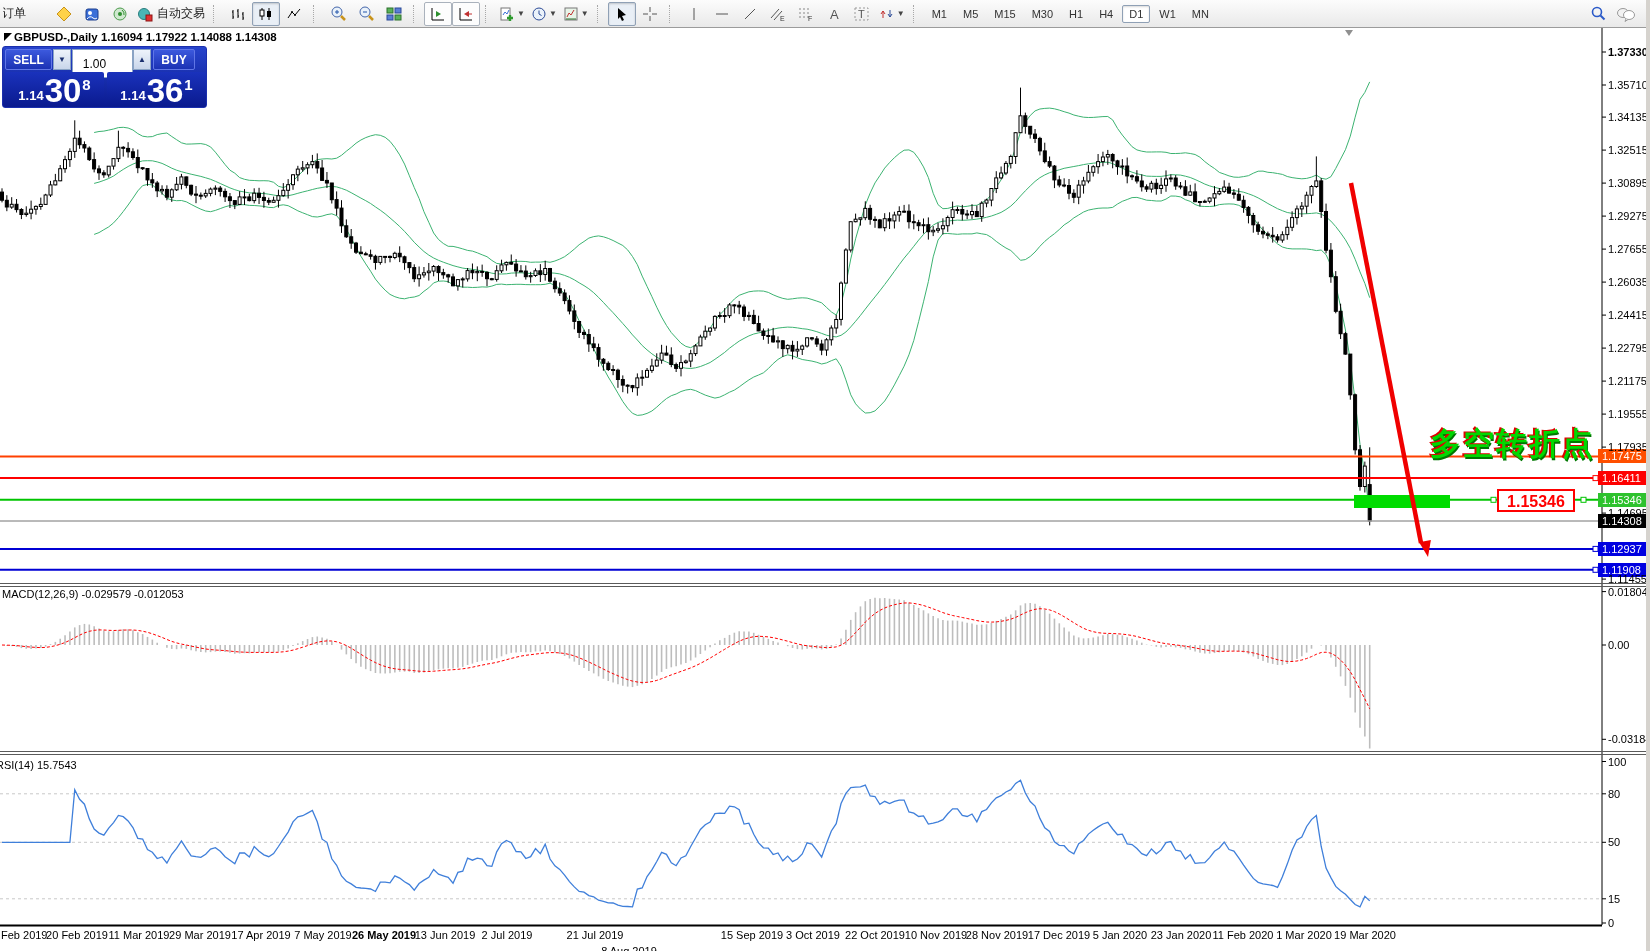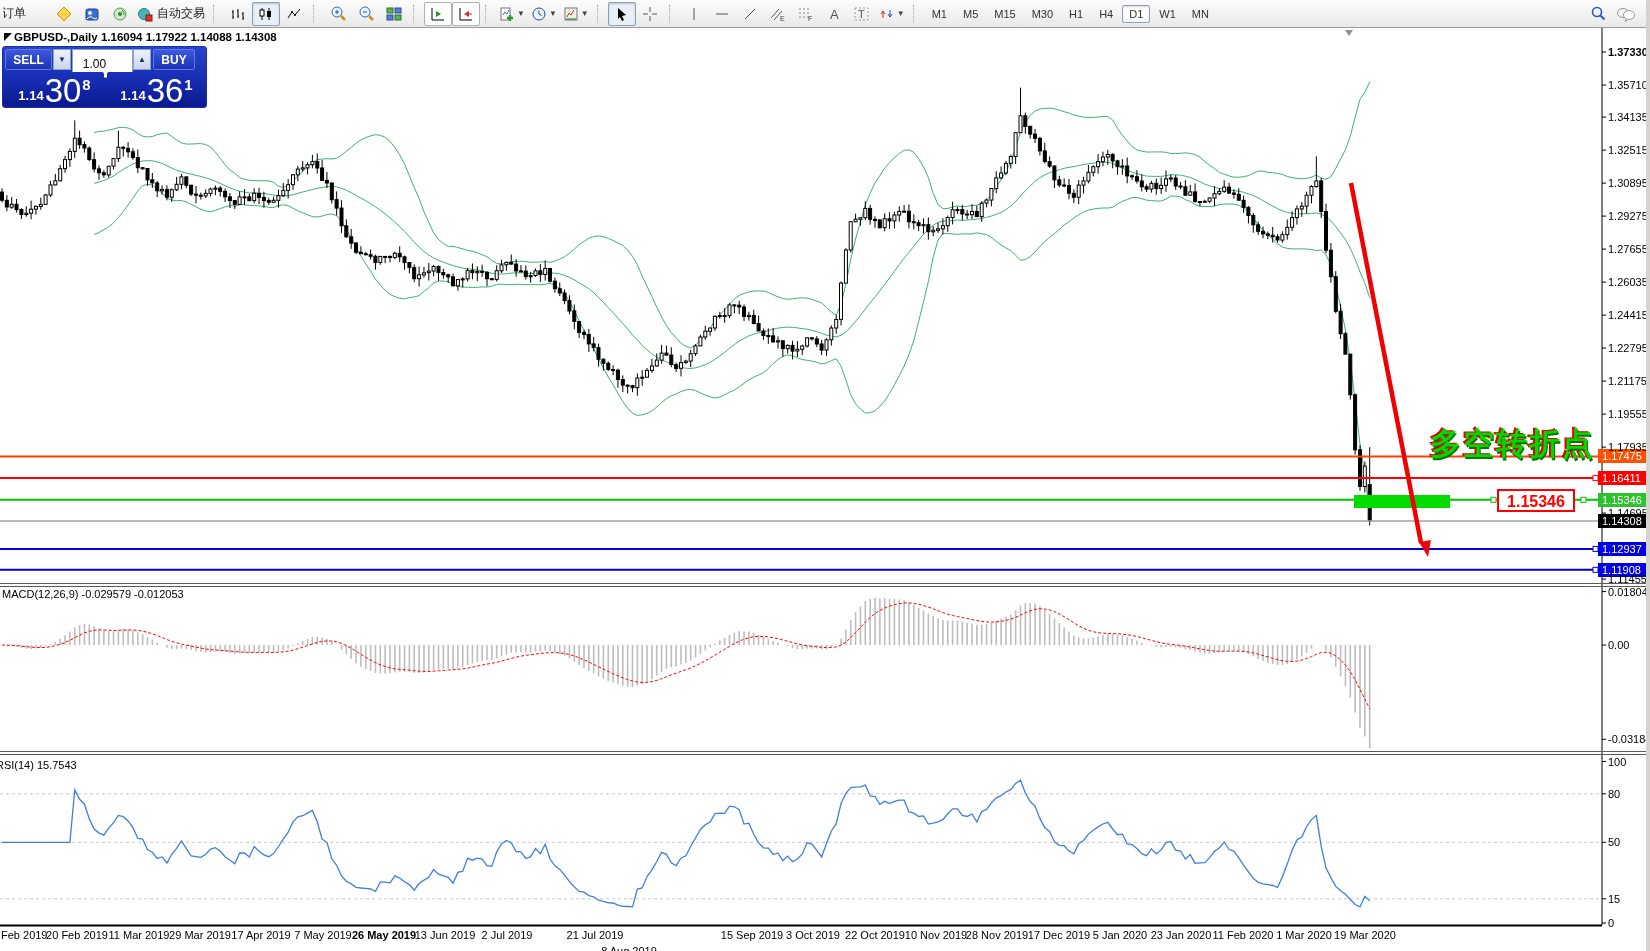--- a/index.html
+++ b/index.html
@@ -46,21 +46,21 @@
   #q-buy{left:150px;width:42px;}
   .q-spin{position:absolute;top:2px;width:18px;height:21px;background:linear-gradient(180deg,#eef3fb,#c9d6ea);
     border:1px solid #8aa3c4;box-sizing:border-box;color:#1a2f6e;font-size:8px;text-align:center;line-height:19px;}
   #q-vol{position:absolute;left:69px;top:2px;width:61px;height:29px;border:1px solid #8aa3c4;
     font-size:12px;text-align:center;padding-right:18px;box-sizing:border-box;font-family:inherit;}
   .q-price{position:absolute;top:25px;height:35px;color:#fff;display:flex;align-items:flex-end;
     justify-content:center;background:linear-gradient(180deg,#1a32bc,#0a1a8e);border-radius:2px;}
   #qp-sell{left:2px;width:99px;}
   #qp-buy{left:104px;width:99px;}
   .q-small{font-size:13px;font-weight:bold;margin-bottom:4px;}
-  .q-big{font-size:33px;font-weight:normal;line-height:33px;margin:0 1px;}
+  .q-big{font-size:33px;font-weight:bold;line-height:33px;margin:0 1px;}
   .q-sup{font-size:15px;font-weight:bold;margin-bottom:14px;}
   #right-edge{position:absolute;right:0;top:0;width:4px;height:951px;background:#d6d3ce;}
   svg text{font-family:"Liberation Sans","DejaVu Sans",sans-serif;}
 </style>
 </head>
 <body>
 
 <div id="toolbar">
   <div class="tb-group">
     <div class="tb-btn">

